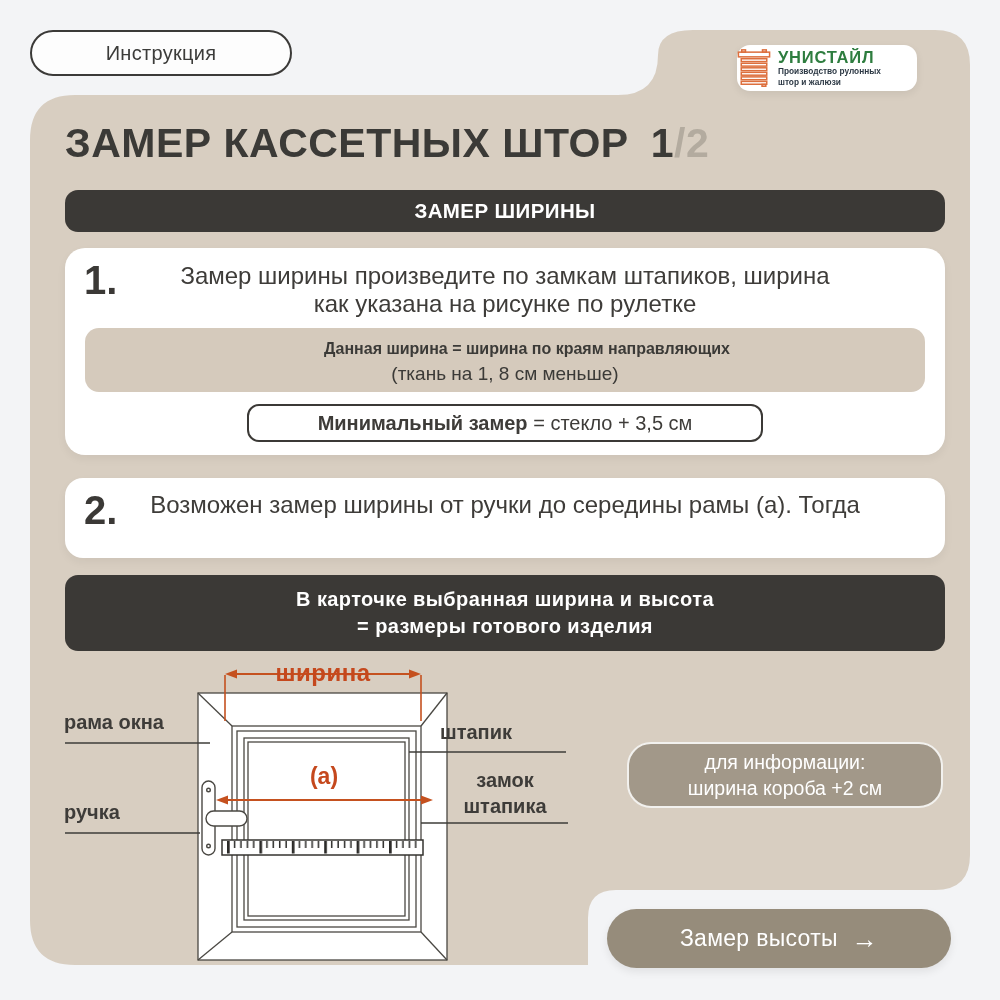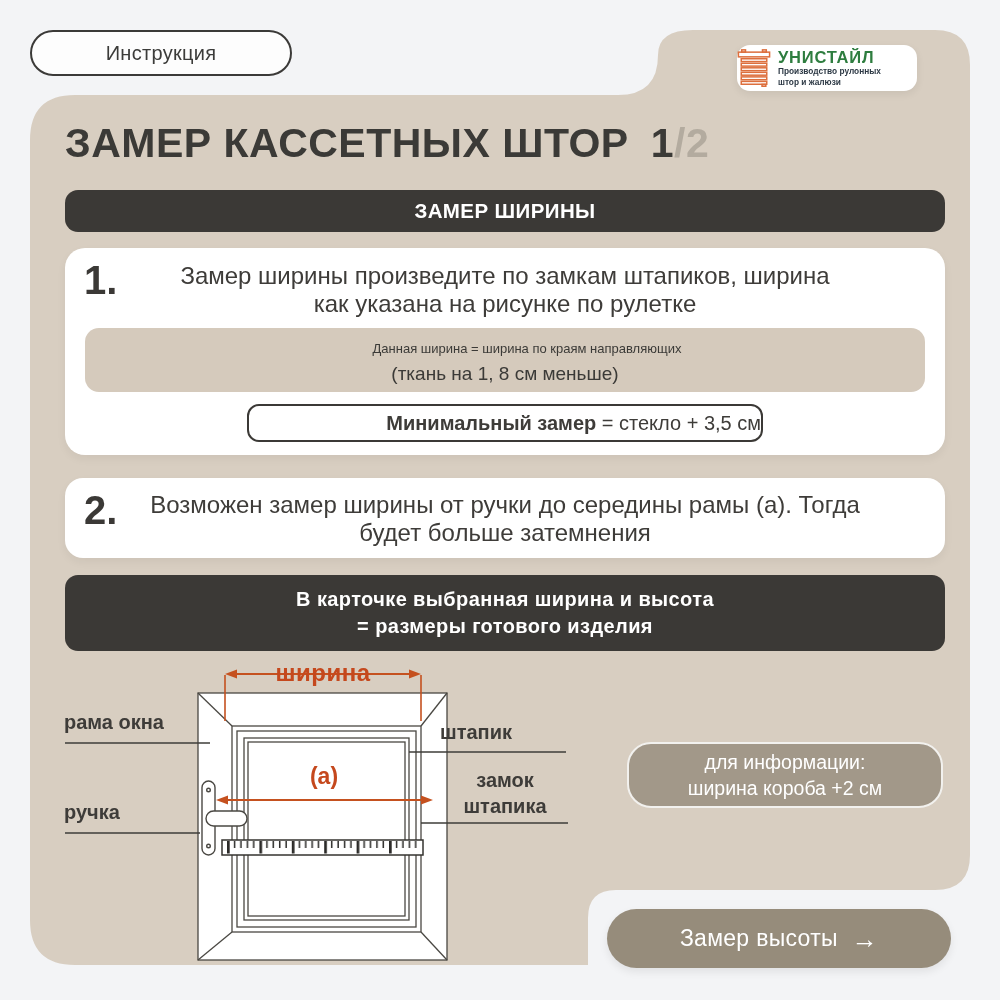--- a/index.html
+++ b/index.html
@@ -32,26 +32,26 @@
   .step{left:65px;width:880px;background:#ffffff;box-shadow:0 4px 10px rgba(0,0,0,.05);}
   .step1{top:248px;height:207px;border-radius:20px;}
   .step2{top:478px;height:80px;border-radius:18px;}
   .step-num{position:absolute;left:19px;top:10px;font-size:40px;font-weight:bold;color:#3b3936;}
   .step-text{padding-top:14px;text-align:center;font-size:24px;line-height:27.5px;color:#3e3c39;}
   .step2 .step-text{padding-top:13px;}
 
   .hl-box{position:absolute;left:20px;right:20px;top:80px;height:64px;background:#d5cabc;
           border-radius:14px;display:flex;flex-direction:column;align-items:center;
           justify-content:center;color:#3b3a37;}
-  .hl-line1{font-size:13px;font-weight:normal;line-height:26px;margin-left:44px;}
+  .hl-line1{font-size:16px;font-weight:bold;line-height:26px;margin-left:44px;}
   .hl-line2{font-size:19px;line-height:23px;}
 
   .min-box{position:absolute;left:50%;transform:translateX(-50%);top:156px;width:516px;height:38px;
            background:#ffffff;border:2px solid #3b3936;border-radius:12px;box-sizing:border-box;
-           display:flex;align-items:center;justify-content:flex-end;font-size:20px;color:#3e3c39;}
+           display:flex;align-items:center;justify-content:center;font-size:20px;color:#3e3c39;}
 
   .diagram{left:60px;top:640px;}
 
   .dlabel{font-weight:bold;font-size:20px;color:#3e3c39;line-height:25.5px;}
   .orange{color:#c5481d;font-weight:bold;}
   .lbl-width{left:237px;top:660px;width:172px;text-align:center;font-size:24px;letter-spacing:.5px;}
   .lbl-a{left:260px;top:764px;width:128px;text-align:center;font-size:23px;}
   .lbl-frame{left:64px;top:710px;}
   .lbl-handle{left:64px;top:800px;}
   .lbl-bead{left:440px;top:720px;width:126px;text-align:left;}
@@ -139,21 +139,20 @@
     <div class="min-box">
       <span style="font-weight:bold;">Минимальный замер</span>
         <span style="white-space:pre;"> = стекло + 3,5 см</span>
     </div>
   </div>
 
   <div class="abs step step2">
     <span class="step-num">2.</span>
     <div class="step-text">
       <div>Возможен замер ширины от ручки до середины рамы (а). Тогда</div>
-      <div>будет больше затемнения</div>
     </div>
   </div>
 
   <div class="abs bar bar2">
     <div>В карточке выбранная ширина и высота</div>
     <div>= размеры готового изделия</div>
   </div>
 
   <svg class="abs diagram" width="520" height="330" viewBox="60 640 520 330">
     <defs>

